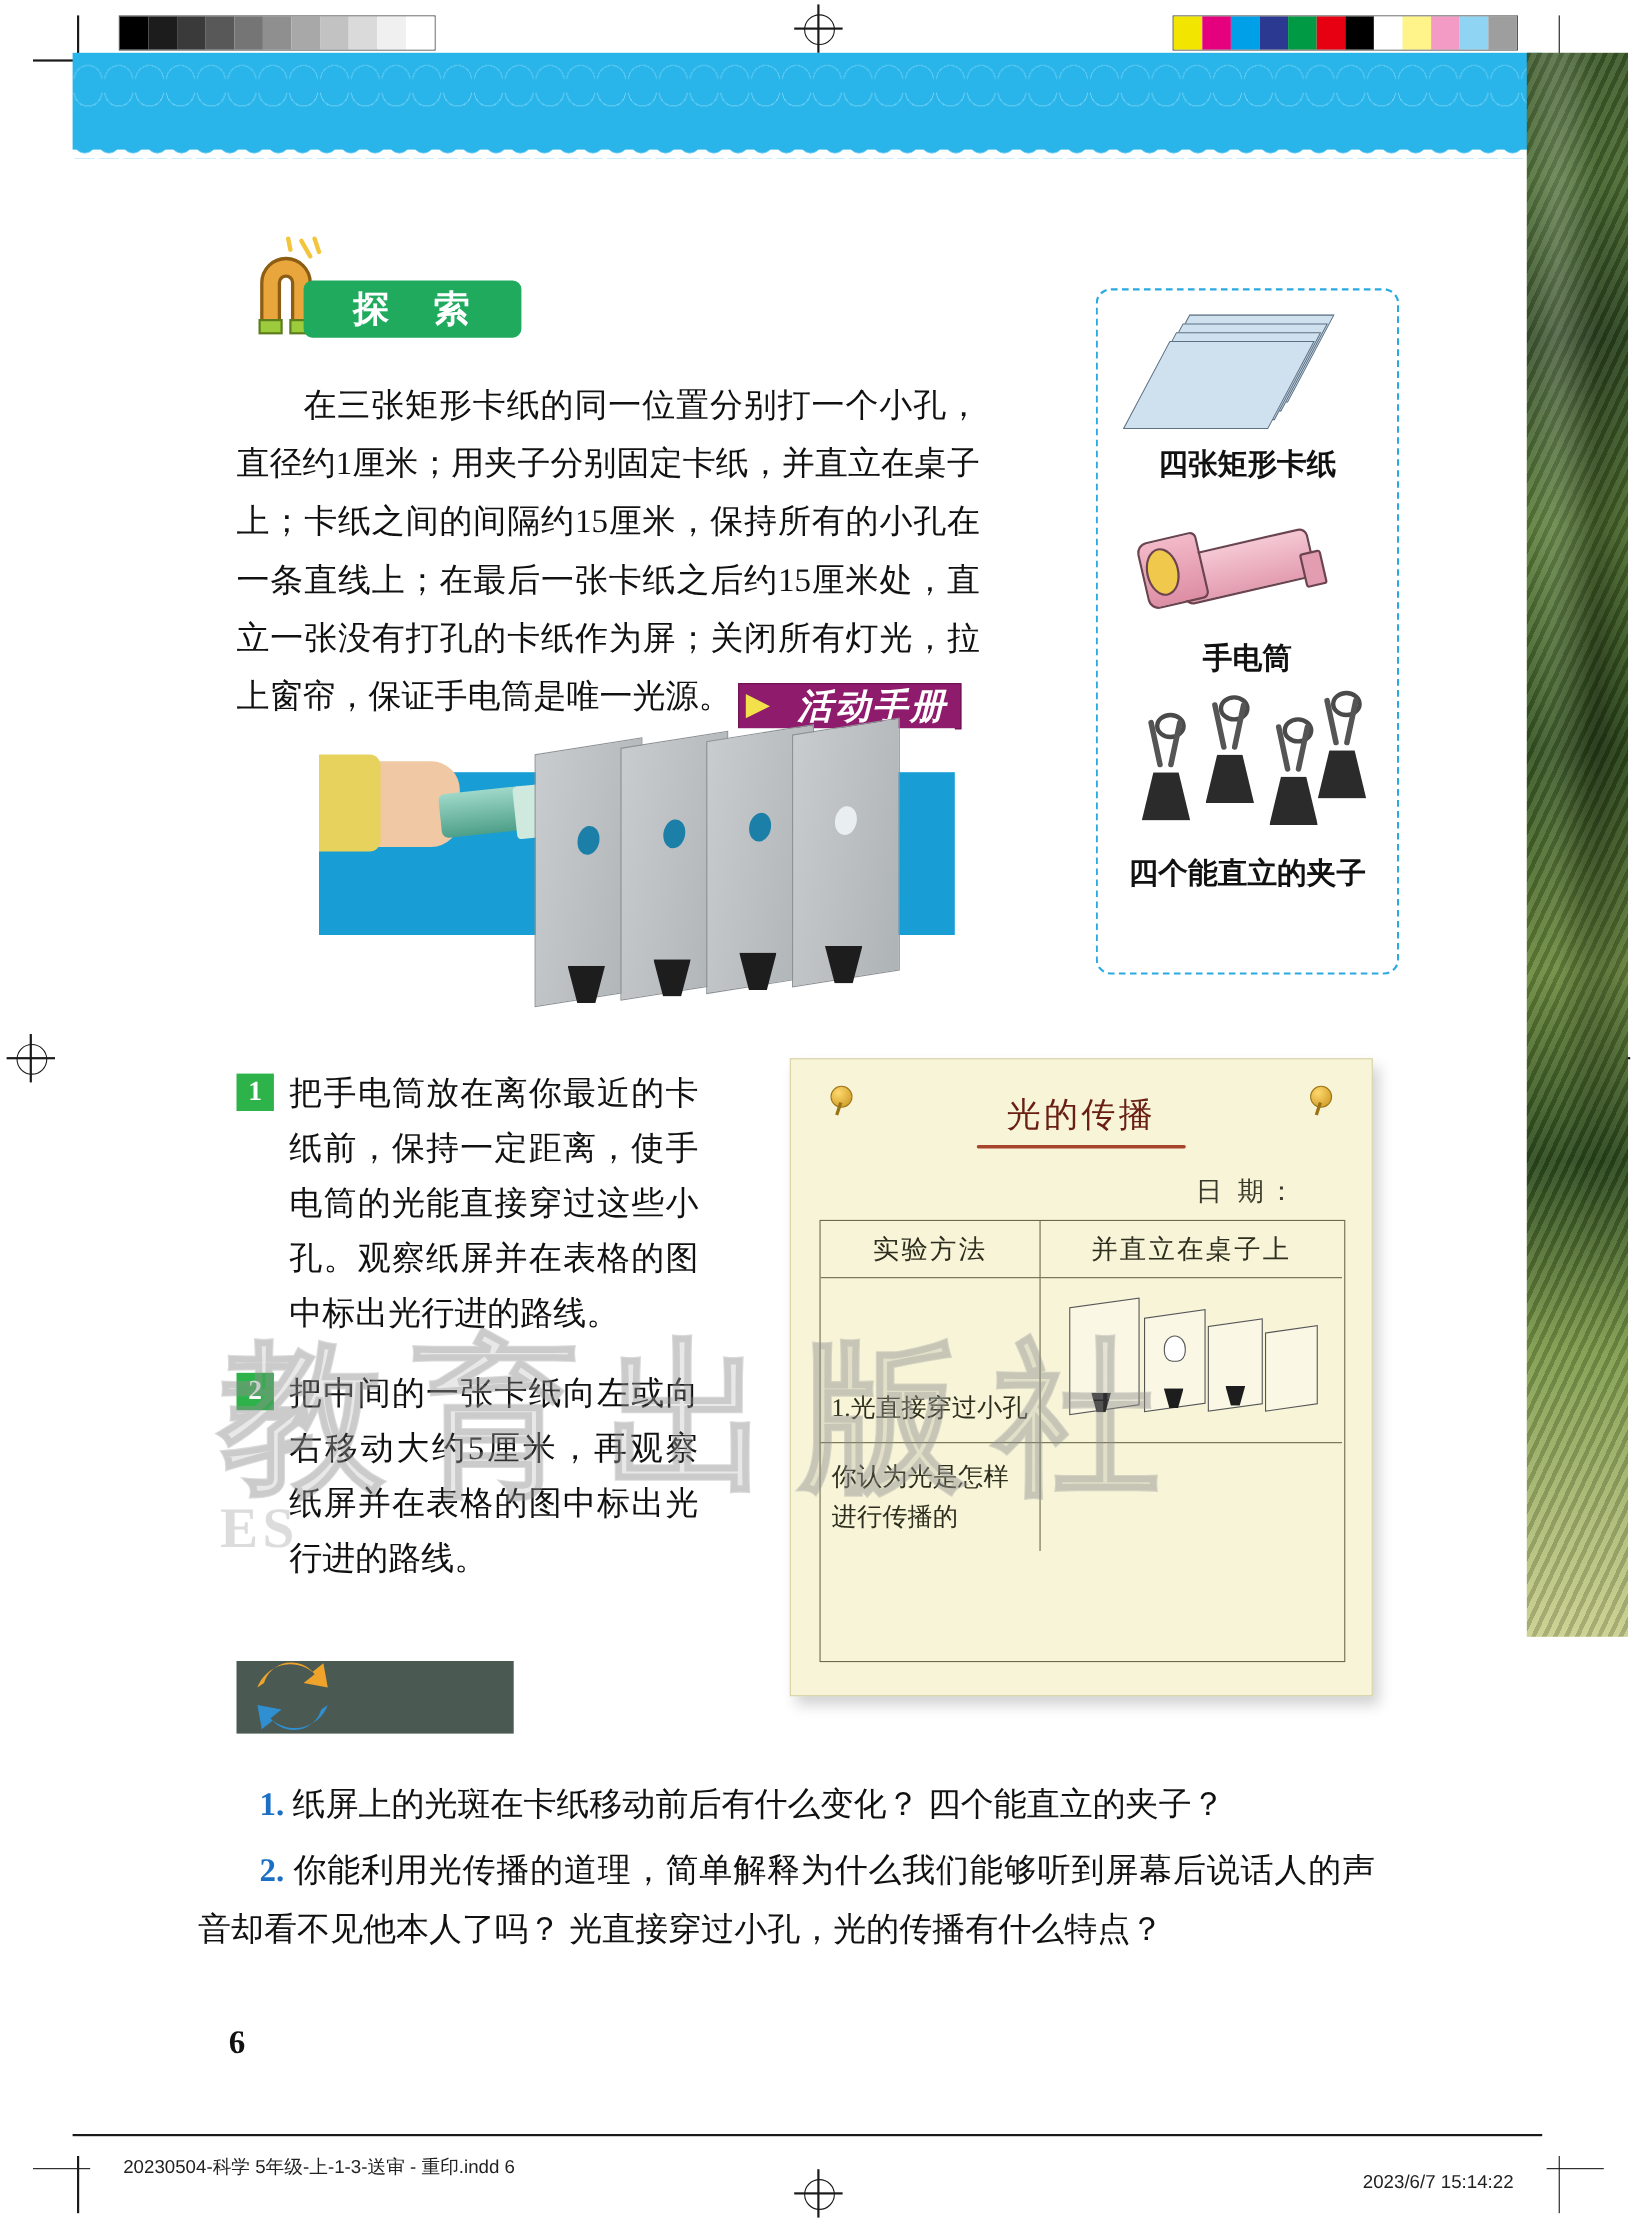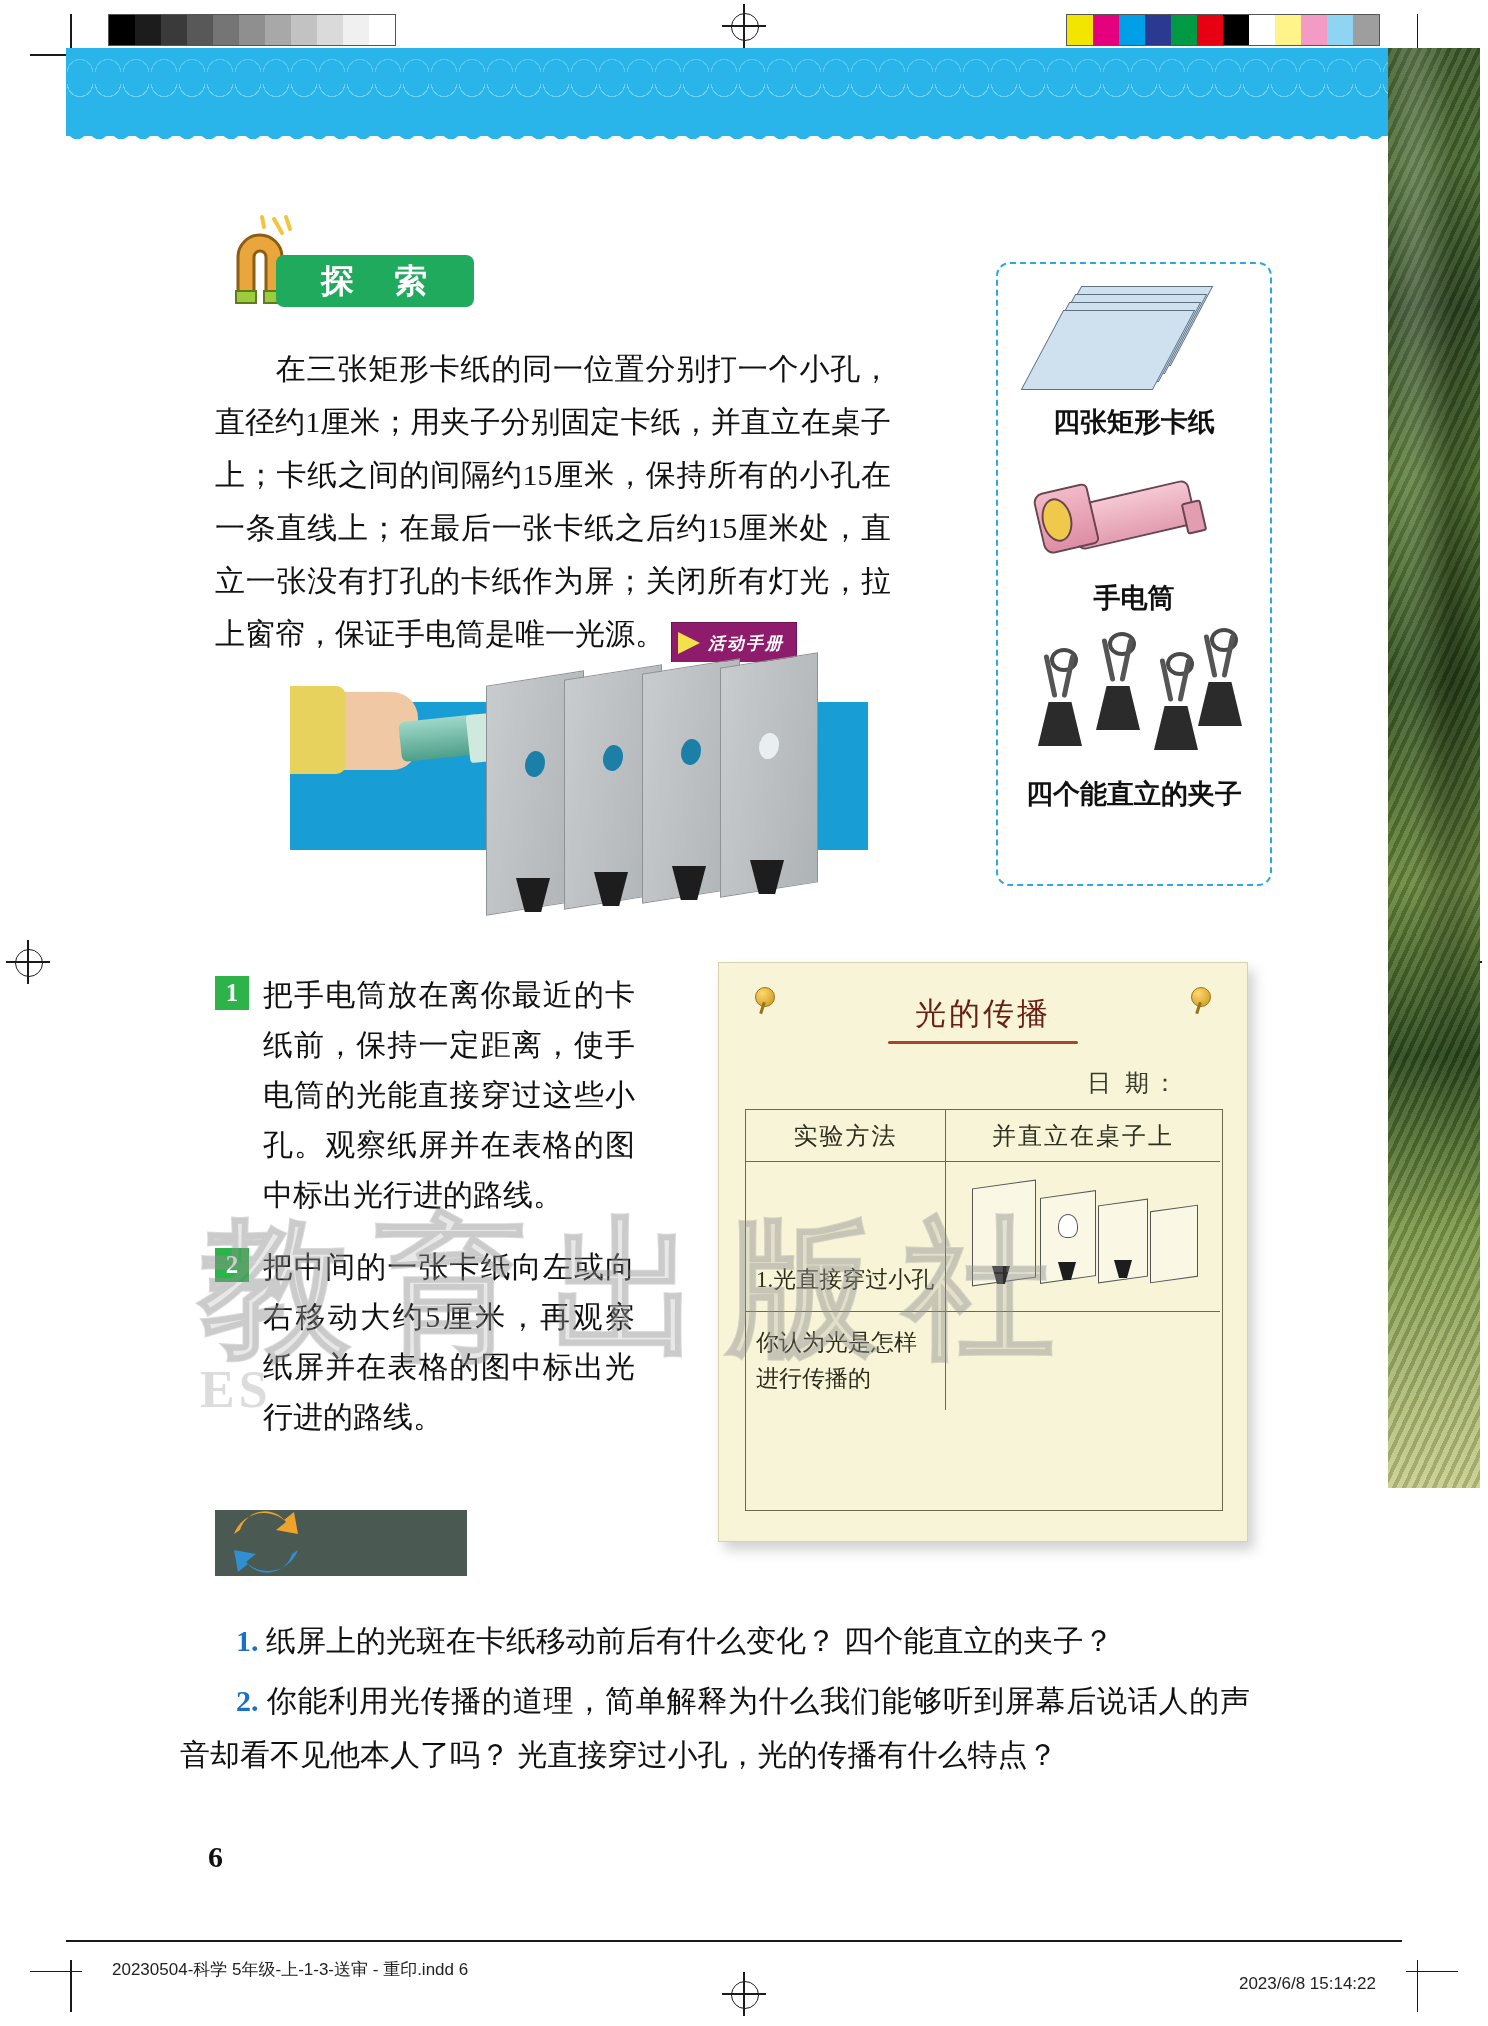--- a/index.html
+++ b/index.html
@@ -104,22 +104,22 @@
     display:inline-flex; align-items:center;
     background:#8e1b6b; height:40px; padding:0 12px 0 6px;
     border:1.5px solid #6d1252;
   }
   .hb-tri {
     display:inline-block; width:0;height:0;
     border-left:22px solid #f2e14a; border-top:11px solid transparent;
     border-bottom:11px solid transparent; margin-right:8px;
   }
   .hb-box em {
-    font-style:italic; color:#fff; font-size:17px; font-weight:bold;
-    letter-spacing:2px; font-family:"Liberation Serif", serif;
+    font-style:italic; color:#fff; font-size:32px; font-weight:bold;
+    letter-spacing:2px; font-family:"Liberation Serif", serif;margin-left:17px;
   }
 
   
   .matbox {
     position:absolute; left:996px; top:262px; width:272px; height:620px;
     border:2px dashed #2aa9e0; border-radius:14px; background:#fff;
   }
   .mat-label {
     text-align:center; font-size:27px; color:#111; font-weight:bold;
     margin-top:6px; font-family:"Liberation Serif", serif;
@@ -576,15 +576,15 @@
     <div class="q">
       <span class="ind"></span><b>2.</b>
       <span>你能利用光传播的道理，简单解释为什么我们能够听到屏幕后说话人的声音却看不见他本人了吗？ 光直接穿过小孔，光的传播有什么特点？</span>
     </div>
   </div>
 
   <div class="pageno">6</div>
 
   <div class="footline"></div>
   <div class="footL">20230504-科学 5年级-上-1-3-送审 - 重印.indd   6</div>
-  <div class="footR">2023/6/8   15:14:22</div>
+  <div class="footR">2023/6/7   15:14:22</div>
 
 </div>
 
 </body></html>

